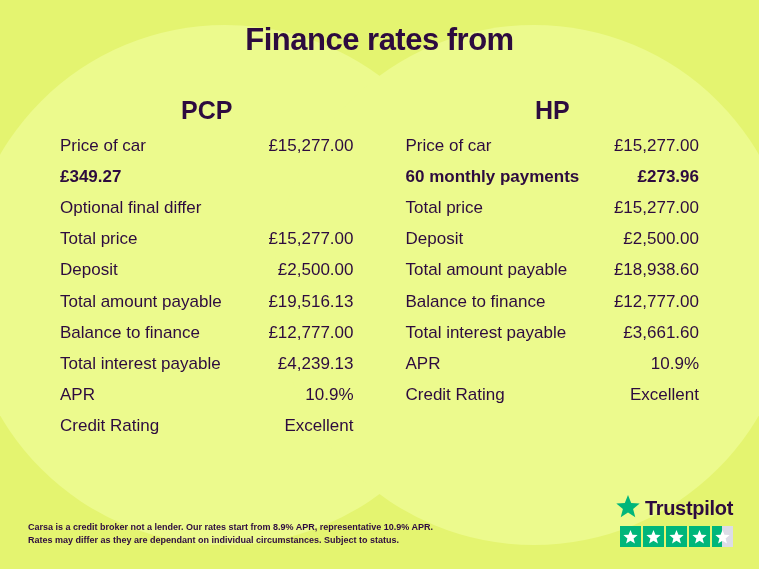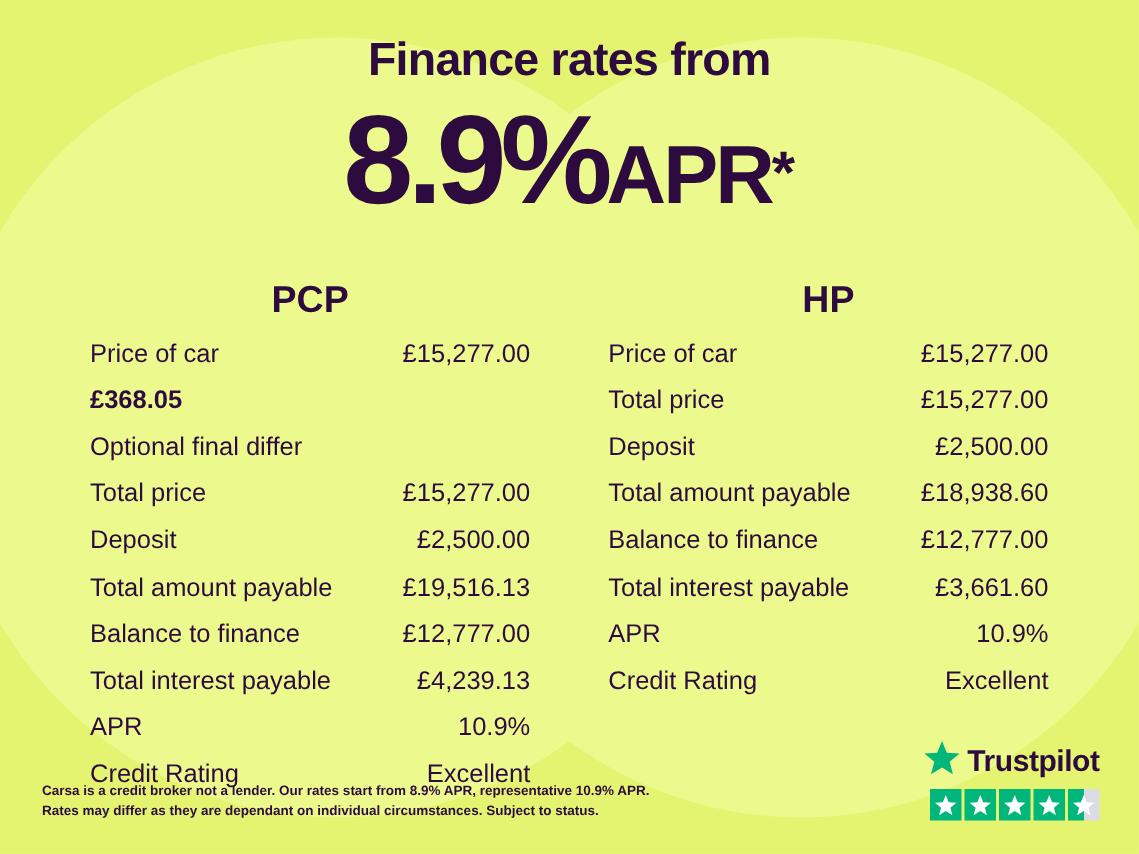--- a/index.html
+++ b/index.html
@@ -171,34 +171,31 @@
 <body>
 
 <div class="poster">
   <div class="circle circle-left"></div>
   <div class="circle circle-right"></div>
 
   <div class="content">
 
     <div class="headline">Finance rates from</div>
 
-    <div class="bigrate">
-      <span class="num">8.9%</span><span class="apr">APR</span><span class="star">*</span>
-    </div>
 
     <div class="columns">
 
       <div class="col">
         <div class="col-title">PCP</div>
         <div class="row">
           <span class="label">Price of car</span>
           <span class="value">£15,277.00</span>
         </div>
         <div class="row bold">
-          <span class="value">£368.05</span>
+          <span class="value">£349.27</span>
         </div>
         <div class="row">
           <span class="label">Optional final differ</span>
           <span class="value"></span>
         </div>
         <div class="row">
           <span class="label">Total price</span>
           <span class="value">£15,277.00</span>
         </div>
         <div class="row">
@@ -225,20 +222,24 @@
           <span class="label">Credit Rating</span>
           <span class="value">Excellent</span>
         </div>
       </div>
 
       <div class="col">
         <div class="col-title">HP</div>
         <div class="row">
           <span class="label">Price of car</span>
           <span class="value">£15,277.00</span>
+        </div>
+        <div class="row bold">
+          <span class="label">60 monthly payments</span>
+          <span class="value">£273.96</span>
         </div>
         <div class="row">
           <span class="label">Total price</span>
           <span class="value">£15,277.00</span>
         </div>
         <div class="row">
           <span class="label">Deposit</span>
           <span class="value">£2,500.00</span>
         </div>
         <div class="row">

